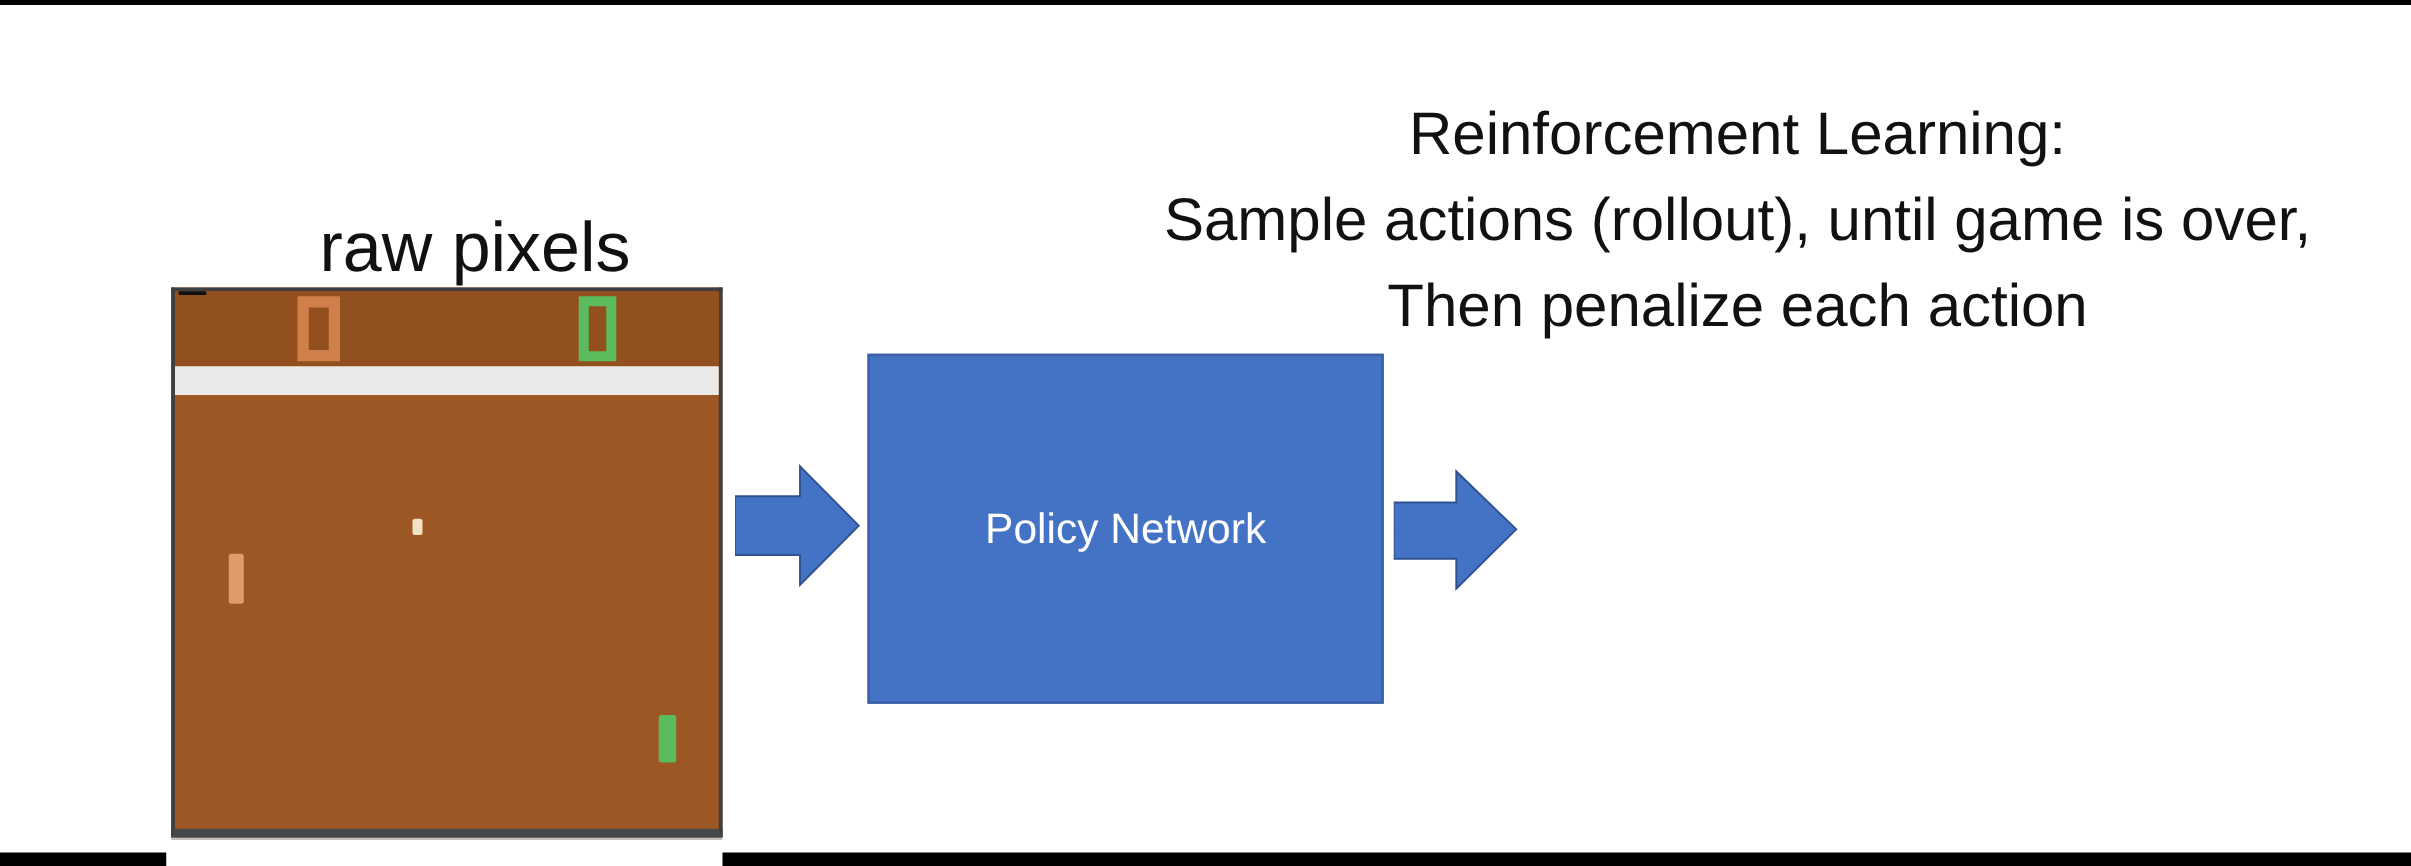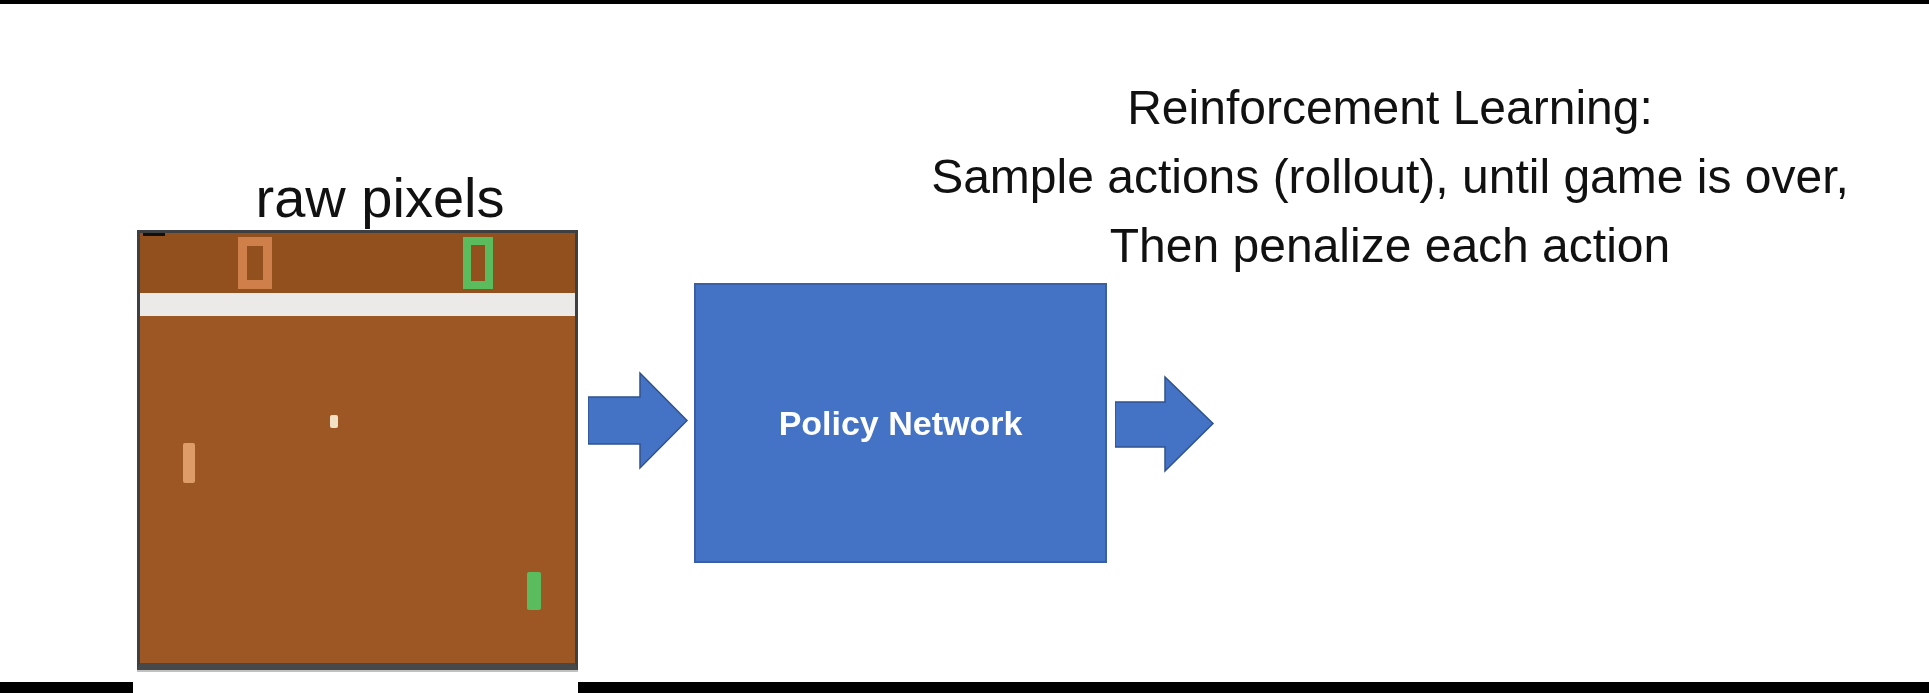--- a/index.html
+++ b/index.html
@@ -80,21 +80,21 @@
     white-space:nowrap;
   }
   
   .arrow-svg{position:absolute;display:block;}
   .arrow-in{left:588px;top:371px;}
   .arrow-out{left:1115px;top:375px;}
   .policy-box{
     position:absolute;left:694px;top:283px;width:413px;height:280px;
     background:var(--accent-blue);
     border:2px solid #3a5fa5;
-    display:flex;align-items:center;justify-content:center;font-weight:bold;
+    display:flex;align-items:center;justify-content:center;
   }
   .policy-box-label{
     color:#ffffff;font-size:34px;
   }
   .probability-label{
     position:absolute;left:1237px;top:409px;
     font-size:32px;color:var(--text-black);
   }
   
   .bottom-bar-left{

